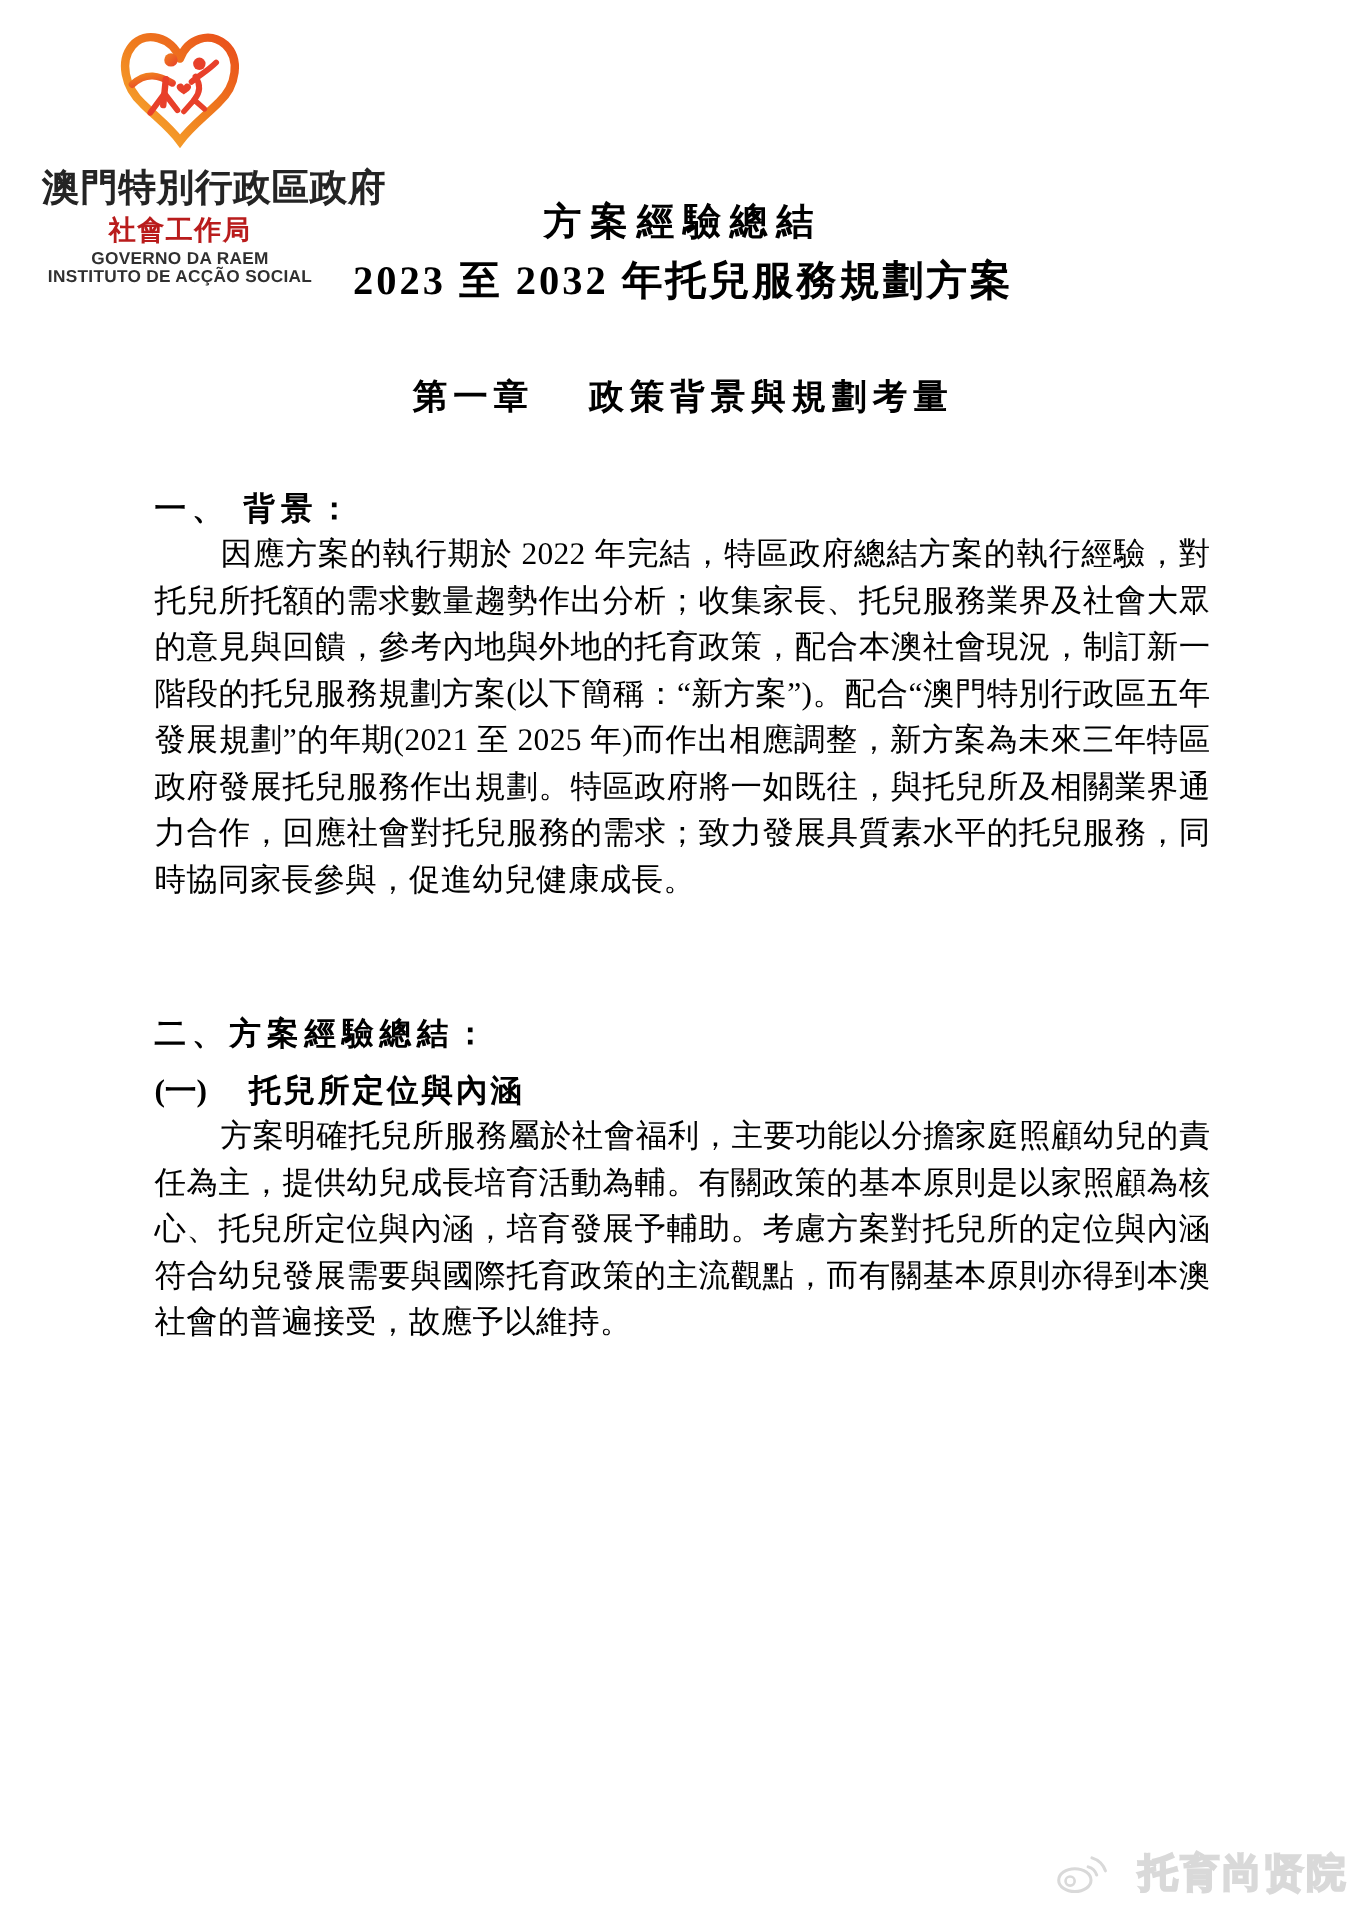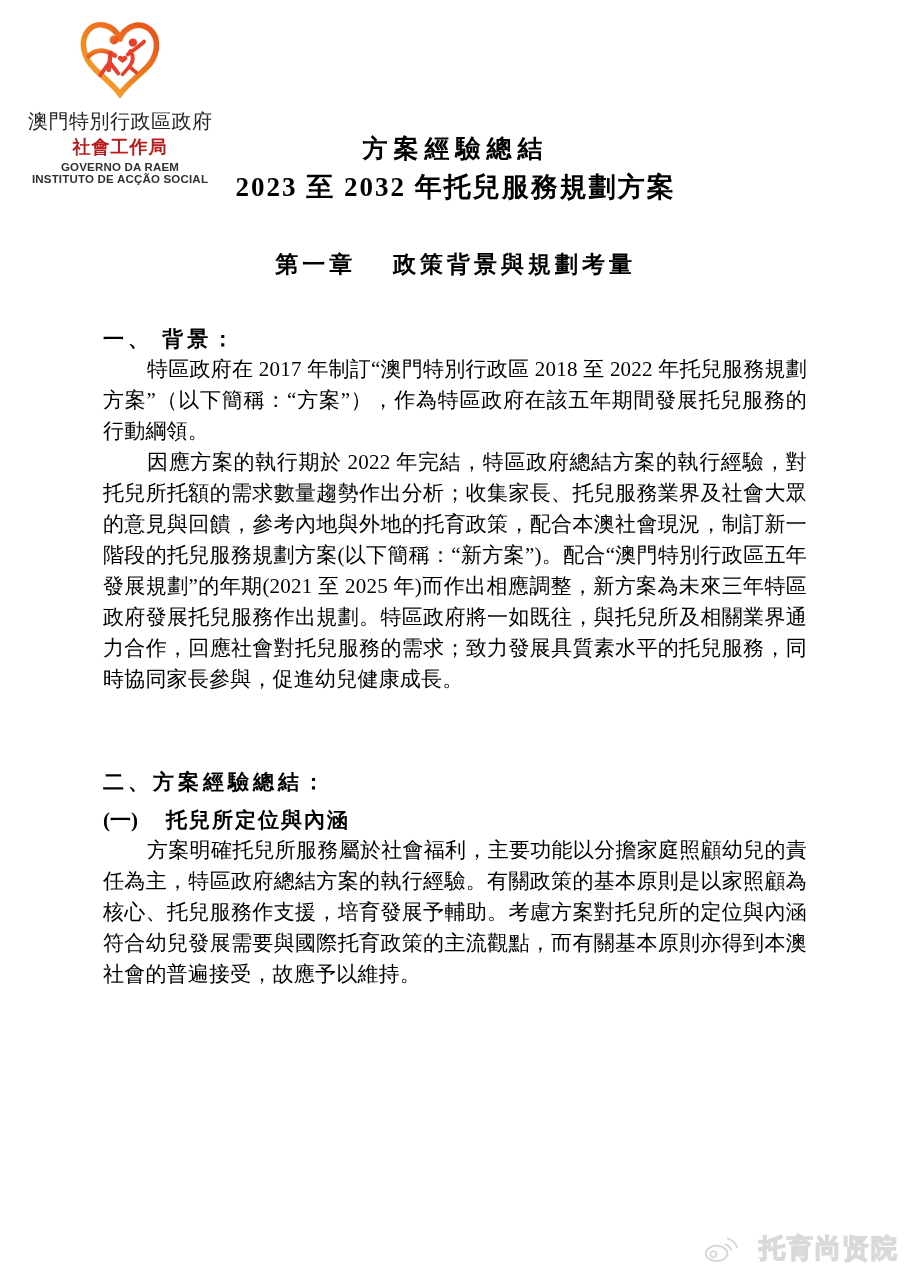--- a/index.html
+++ b/index.html
@@ -18,22 +18,22 @@
     position:absolute;
     left:28px;
     top:16px;
     width:184px;
     text-align:center;
   }
   .logo-svg { width:86px; height:84px; display:block; margin:0 auto; }
   .org-zh1 {
     margin-top:8px;
     font-family:"Liberation Sans", sans-serif;
-    font-weight:normal;
-    font-size:20px;
+    font-weight:bold;
+    font-size:25px;
     letter-spacing:0.5px;
     color:#242424;
     white-space:nowrap;
   }
   .org-zh2 {
     font-family:Liberation Mono, monospace;
     font-weight:bold;
     font-size:18px;
     letter-spacing:1px;
     color:#b91c1c;
@@ -164,29 +164,28 @@
   <div class="title-block">
     <div class="title-l1">方案經驗總結</div>
     <div class="title-l2">2023 至 2032 年托兒服務規劃方案</div>
   </div>
 
   <div class="chapter">第一章　 政策背景與規劃考量</div>
 
   <div class="content">
 
     <div class="sec-heading h-bg">一、 背景：</div>
-    <p class="body p-first">特區政府在 2017 年制訂“澳門特別行政區 2018 至 2022 年托兒服務規劃方案”（以下簡稱：“方案”），作為特區政府在該五年期間發展托兒服務的行動綱領。</p>
     <p class="body p-follow">因應方案的執行期於 2022 年完結，特區政府總結方案的執行經驗，對托兒所托額的需求數量趨勢作出分析；收集家長、托兒服務業界及社會大眾的意見與回饋，參考內地與外地的托育政策，配合本澳社會現況，制訂新一階段的托兒服務規劃方案(以下簡稱：“新方案”)。配合“澳門特別行政區五年發展規劃”的年期(2021 至 2025 年)而作出相應調整，新方案為未來三年特區政府發展托兒服務作出規劃。特區政府將一如既往，與托兒所及相關業界通力合作，回應社會對托兒服務的需求；致力發展具質素水平的托兒服務，同時協同家長參與，促進幼兒健康成長。</p>
 
     <div class="sec-heading h-sum">二、方案經驗總結：</div>
 
     <div class="subsec">
       <span class="subsec-num">(一)</span><span class="subsec-title">托兒所定位與內涵</span>
     </div>
-    <p class="body p-first">方案明確托兒所服務屬於社會福利，主要功能以分擔家庭照顧幼兒的責任為主，特區政府總結方案的執行經驗。有關政策的基本原則是以家照顧為核心、托兒服務作支援，培育發展予輔助。考慮方案對托兒所的定位與內涵符合幼兒發展需要與國際托育政策的主流觀點，而有關基本原則亦得到本澳社會的普遍接受，故應予以維持。</p>
+    <p class="body p-first">方案明確托兒所服務屬於社會福利，主要功能以分擔家庭照顧幼兒的責任為主，提供幼兒成長培育活動為輔。有關政策的基本原則是以家照顧為核心、托兒所定位與內涵，培育發展予輔助。考慮方案對托兒所的定位與內涵符合幼兒發展需要與國際托育政策的主流觀點，而有關基本原則亦得到本澳社會的普遍接受，故應予以維持。</p>
 
   </div>
 
   <div class="watermark">
     <svg class="weibo-svg" viewBox="0 0 30 24" aria-hidden="true">
       <ellipse cx="11.5" cy="15.5" rx="8.5" ry="6" fill="#ffffff" stroke="#d9d9d9" stroke-width="1.6"></ellipse>
       <circle cx="9" cy="16" r="2.4" fill="none" stroke="#d9d9d9" stroke-width="1.4"></circle>
       <path d="M18.5 8.5 A6.5 6.5 0 0 1 23 12.8" fill="none" stroke="#d9d9d9" stroke-width="1.6" stroke-linecap="round"></path>
       <path d="M20.5 3.8 A11 11 0 0 1 27.6 10.6" fill="none" stroke="#d9d9d9" stroke-width="1.6" stroke-linecap="round"></path>
     </svg>

